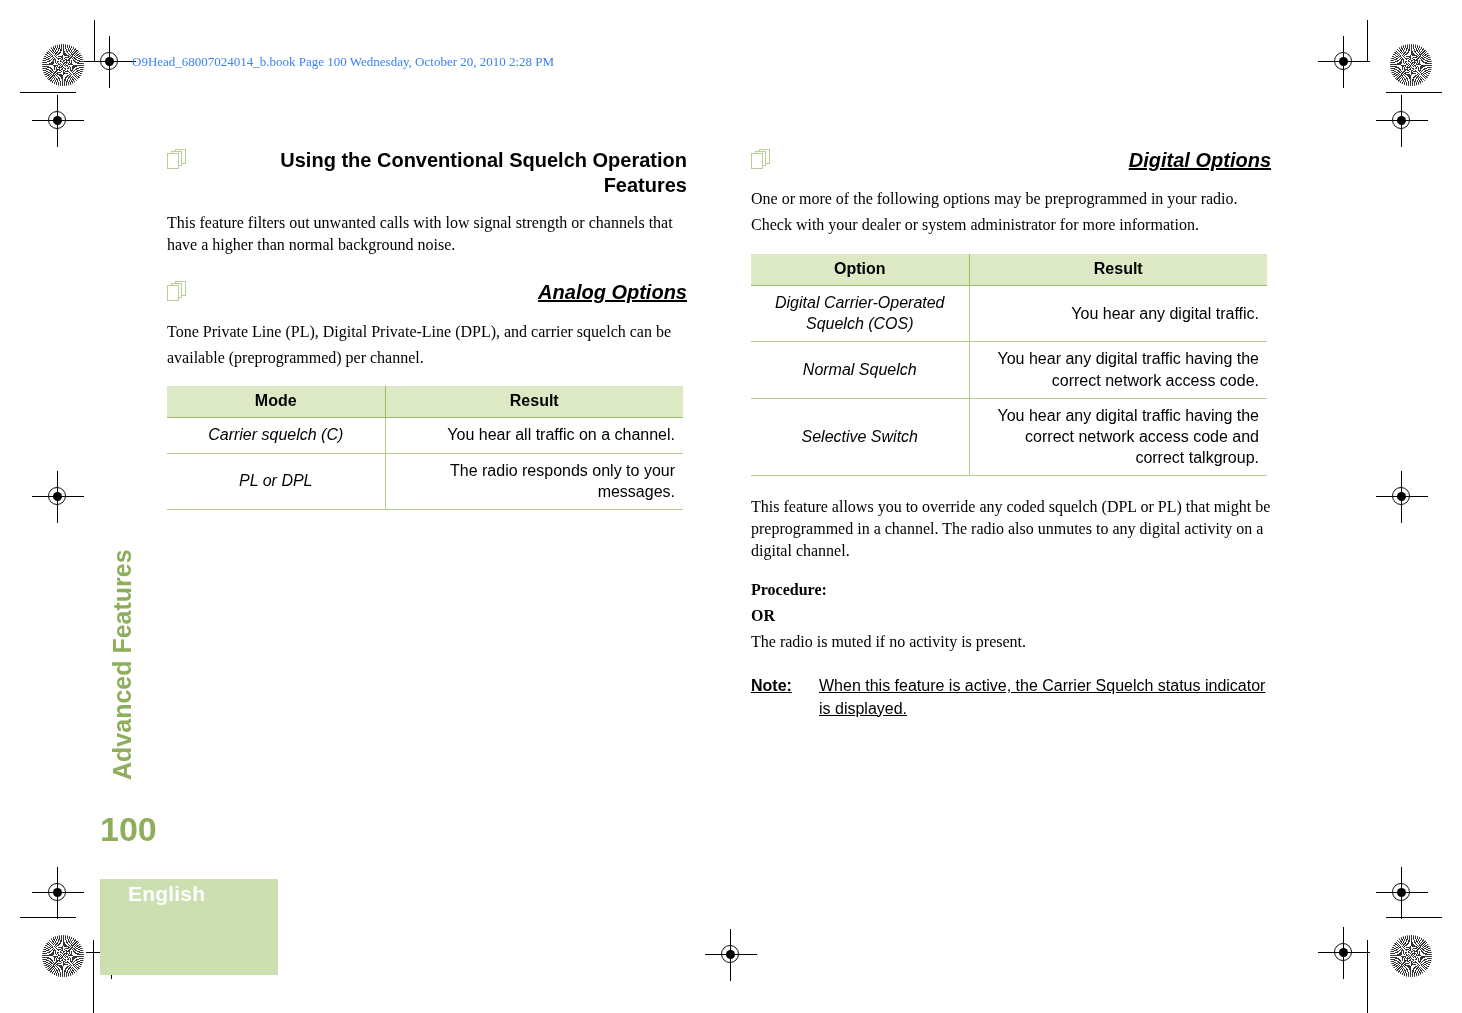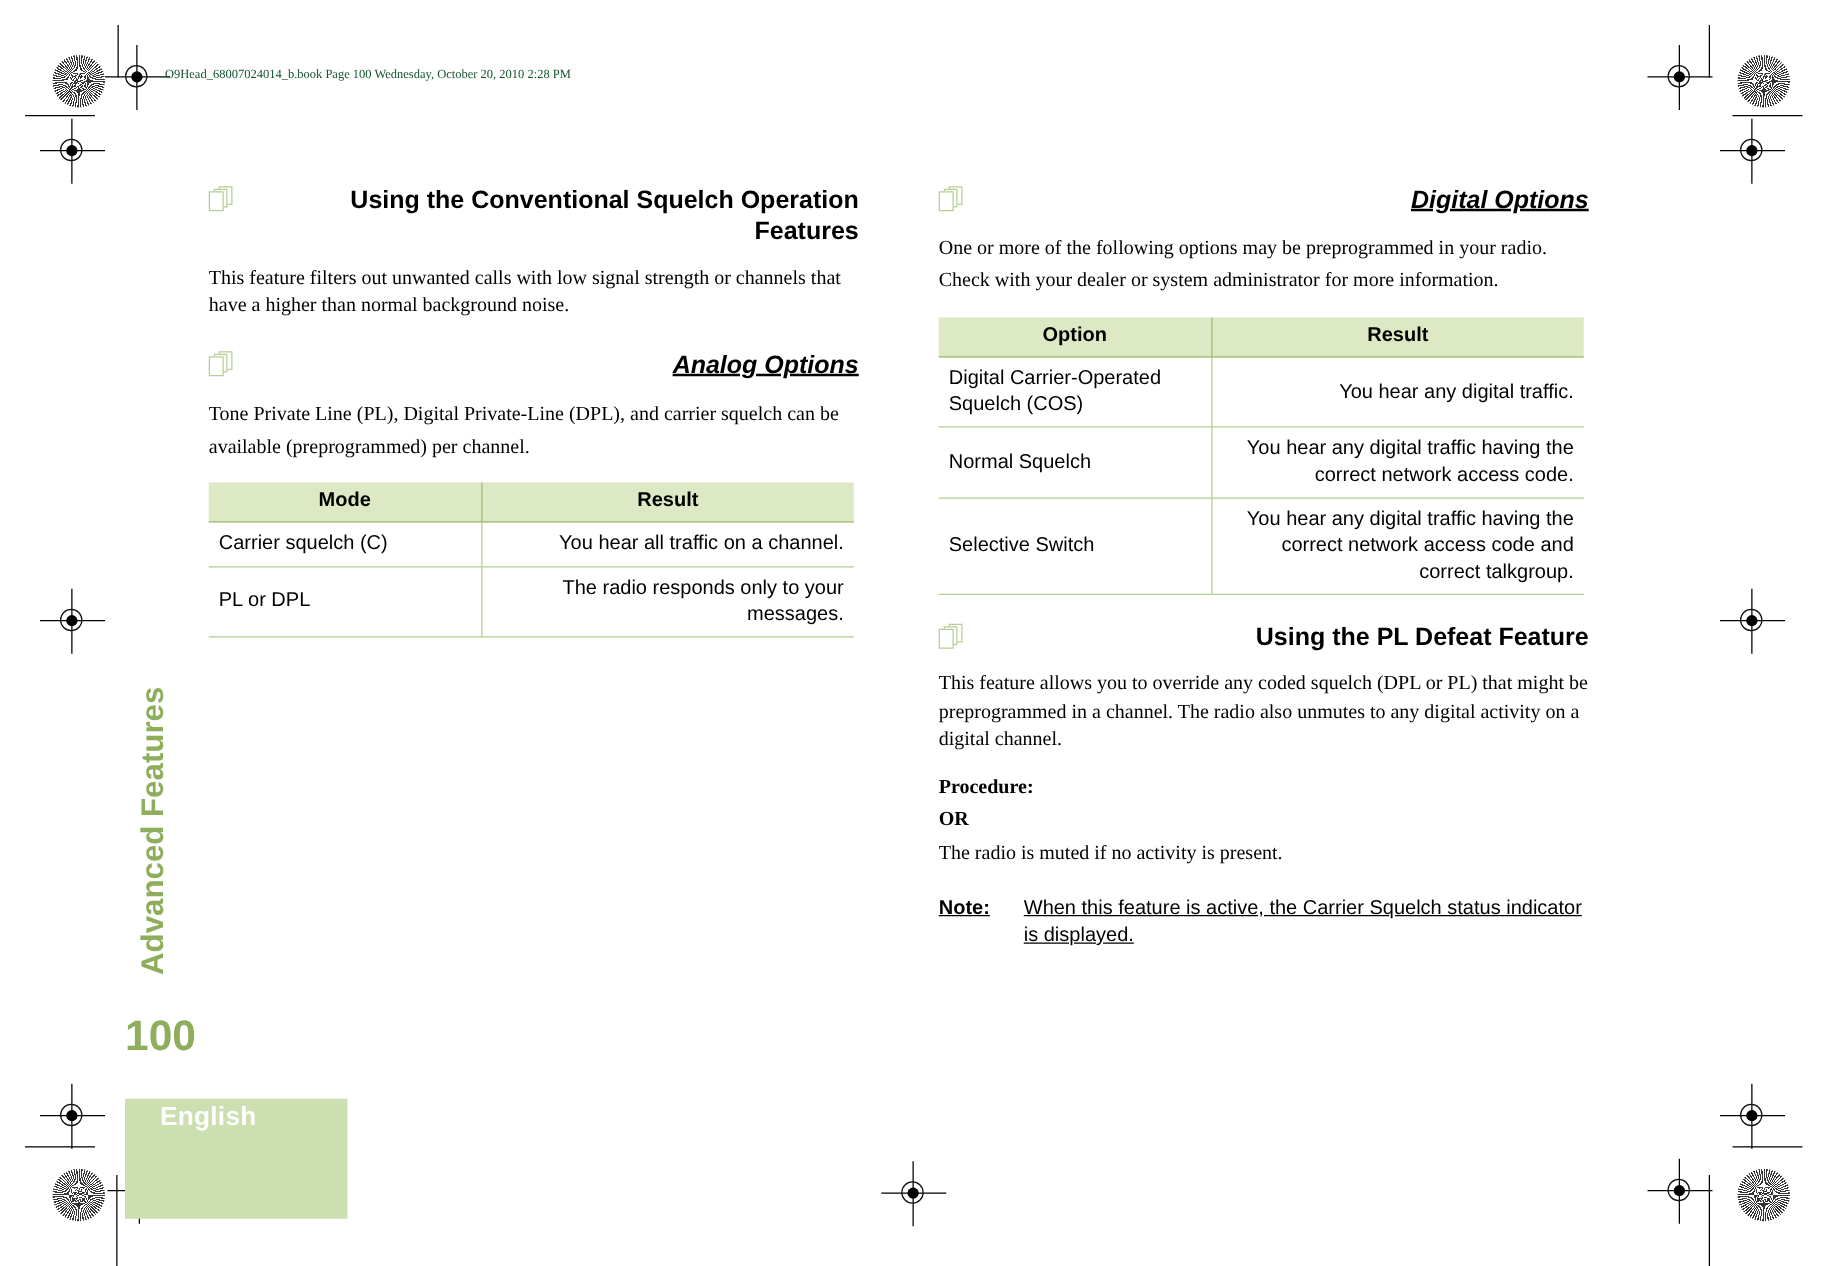--- a/index.html
+++ b/index.html
@@ -98,22 +98,22 @@
     font-size: 34px;
     font-weight: bold;
     color: #8fae5c;
   }
 
   
   .file-header {
     position: absolute;
     left: 132px; top: 54px;
     font-family: "Liberation Serif", serif;
-    font-size: 10px;
-    color: #14532d;
+    font-size: 13px;
+    color: #3b82f6;
     white-space: nowrap;
   }
 
   
   .col {
     position: absolute;
     width: 520px;
   }
   .col-left  { left: 167px; top: 148px; }
   .col-right { left: 751px; top: 148px; }
@@ -178,21 +178,21 @@
   table.doc-table th:last-child { border-right: none; }
   table.doc-table td {
     font-size: 16px;
     padding: 6px 8px 7px 8px;
     border-bottom: 1px solid #b4cd8c;
     border-right: 1px solid #b4cd8c;
     vertical-align: middle;
     line-height: 1.32;
   }
   table.doc-table td:last-child { border-right: none; }
-  table.doc-table td.c { text-align: left; }
+  table.doc-table td.c { text-align: center; font-style: italic; }
   table.doc-table td.l { text-align: right; }
   table.doc-table col.k { width: 218px; }
 
   
   .note {
     display: flex;
     margin-top: 22px;
     font-size: 16px;
     line-height: 1.39;
     text-decoration: underline;
@@ -387,28 +387,20 @@
         <td class="c">Normal Squelch</td>
         <td class="l">You hear any digital traffic having the correct network access code.</td>
       </tr>
       <tr>
         <td class="c">Selective Switch</td>
         <td class="l">You hear any digital traffic having the correct network access code and correct talkgroup.</td>
       </tr>
     </tbody>
   </table>
 
-  <h2 class="heading" style="margin-top:22px;">
-    <span class="pages-icon">
-        <i></i>
-        <i></i>
-        <i></i>
-      </span>
-    <span>Using the PL Defeat Feature</span>
-  </h2>
 
   <p class="body">This feature allows you to override any coded squelch (DPL or PL) that might be preprogrammed in a channel. The radio also unmutes to any digital activity on a digital channel.</p>
 
   <p class="body tight bold">Procedure:</p>
   <p class="body tight bold">OR</p>
   <p class="body nomargin">The radio is muted if no activity is present.</p>
 
   <div class="note">
     <div class="note-label">Note:</div>
     <div class="note-text">When this feature is active, the Carrier Squelch status indicator is displayed.</div>

